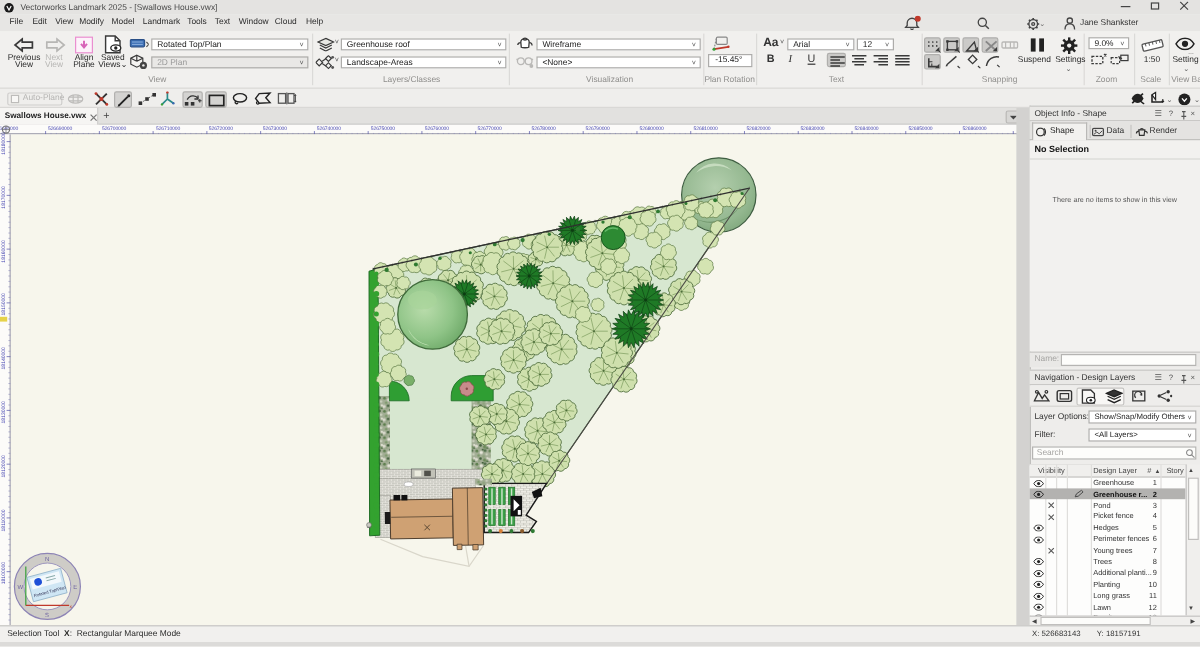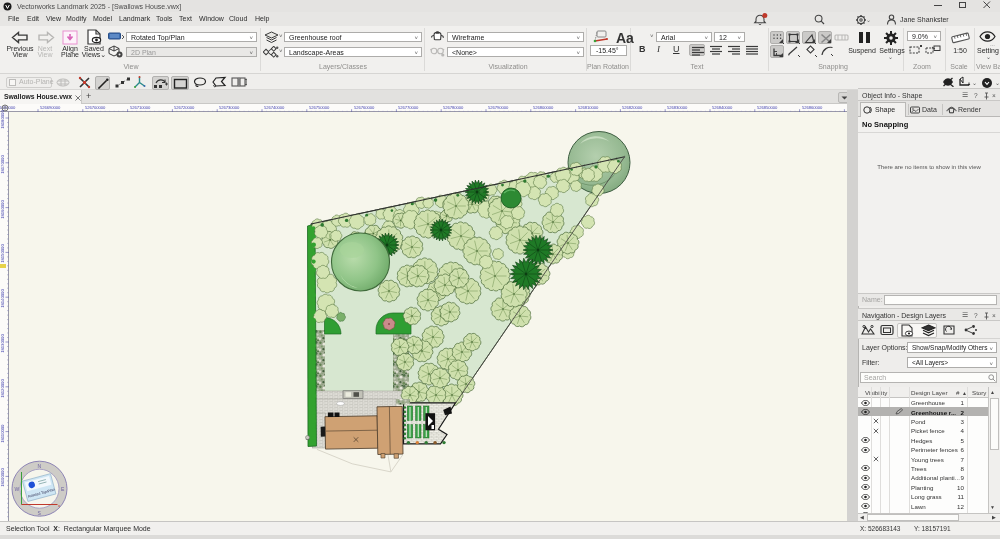--- a/index.html
+++ b/index.html
@@ -157,21 +157,21 @@
 <div class="dd" style="left:447px;top:31.5px;width:137px;height:10px">Wireframe<span class="car">˅</span></div>
 <div class="dd" style="left:447px;top:46.5px;width:137px;height:10px">&lt;None&gt;<span class="car">˅</span></div>
 <svg class="a" style="left:592px;top:29px" width="20" height="15" viewBox="0 0 20 15">
       <rect x="5" y="2" width="9" height="6" rx="1" fill="none" stroke="#888" stroke-width="1"></rect>
       <path d="M3 12l12-2" stroke="#c0392b" stroke-width="1.4"></path>
       <path d="M3 12l2-9" stroke="#888" stroke-width="1" stroke-dasharray="1.5 1"></path>
       <circle cx="3" cy="12" r="1.3" fill="#3aa03a"></circle>
       <circle cx="15" cy="10" r="1" fill="#c0392b"></circle>
     </svg>
 <div class="a" style="left:590px;top:44.5px;width:37px;height:11px;background:#fff;border:1px solid #adacaa;font-size:7px;color:#222;line-height:9px;padding-left:5px">-15.45°</div>
-<div class="a" style="left:616px;top:30px;font-size:14px;font-weight:bold;color:#333">Aa</div>
+<div class="a" style="left:636px;top:30px;font-size:10px;font-weight:bold;color:#333">Aa</div>
 <div class="a" style="left:650px;top:33px;font-size:6px;color:#555">˅</div>
 <div class="dd" style="left:656px;top:31.5px;width:56px;height:10px">Arial<span class="car">˅</span></div>
 <div class="dd" style="left:714px;top:31.5px;width:31px;height:10px">12<span class="car">˅</span></div>
 <div class="a" style="left:639px;top:44px;font-size:9px;font-weight:bold;color:#333">B</div>
 <div class="a" style="left:657px;top:44px;font-size:9px;font-style:italic;color:#333;font-family:'Liberation Serif',serif">I</div>
 <div class="a" style="left:673px;top:44px;font-size:9px;text-decoration:underline;color:#333">U</div>
 <div class="a" style="left:689px;top:44px;width:16px;height:12px;background:#cbcac8;border:1px solid #b0afad;border-radius:2px">
       <svg width="14" height="10" style="position:absolute;left:1px;top:1px" viewBox="0 0 14 10">
         <line x1="1" y1="1.5" x2="13" y2="1.5" stroke="#3a3a3a" stroke-width="1.2"></line>
         <line x1="1" y1="4" x2="9" y2="4" stroke="#3a3a3a" stroke-width="1.2"></line>
@@ -1558,21 +1558,21 @@
 <div class="a" style="left:922px;top:106px;font-size:7px;color:#333">Data</div>
 <div class="a" style="left:908px;top:104px;width:1px;height:11px;background:#c5c4c2"></div>
 <div class="a" style="left:942px;top:104px;width:1px;height:11px;background:#c5c4c2"></div>
 <svg class="a" style="left:946px;top:105px" width="11" height="9" viewBox="0 0 11 9">
       <path d="M3 3.2h5l-0.6 4.6H3.6z" fill="none" stroke="#333" stroke-width="1"></path>
       <path d="M3.2 4.2C1.8 4.2 1 5 1 6.2M7.8 4.2c1.4 0 2.4 0.8 2.2 2" stroke="#333" fill="none" stroke-width="1"></path>
       <path d="M4.2 3.2a1.3 1 0 0 1 2.6 0" fill="none" stroke="#333" stroke-width="0.9"></path>
     </svg>
 <div class="a" style="left:958px;top:106px;font-size:7px;color:#333">Render</div>
 <div class="a" style="left:858px;top:117px;width:142px;height:176px;background:#f2f1ef"></div>
-<div class="a" style="left:862px;top:120px;font-size:7.5px;font-weight:bold;color:#111">No Snapping</div>
+<div class="a" style="left:862px;top:120px;font-size:7.5px;font-weight:bold;color:#111">No Selection</div>
 <div class="a" style="left:858px;top:131.5px;width:142px;height:1px;background:#d8d7d5"></div>
 <div class="a" style="left:862px;top:164px;width:134px;text-align:center;font-size:6px;color:#555">There are no items to show in this view</div>
 <div class="a" style="left:858px;top:293px;width:142px;height:13px;background:#e9e8e6;border-top:1px solid #c9c8c6"></div>
 <div class="a" style="left:862px;top:295.5px;font-size:7px;color:#a5a4a2">Name:</div>
 <div class="a" style="left:884px;top:294.5px;width:113px;height:10px;background:#fdfdfb;border:1px solid #b5b4b2"></div>
 <div class="a" style="left:858px;top:308px;width:142px;height:13px;background:#e9e8e6;border-top:1px solid #c9c8c6;border-bottom:1px solid #c9c8c6">
       <div class="a" style="left:4px;top:2.5px;font-size:7px;color:#333;white-space:nowrap">Navigation - Design Layers</div>
       <div class="a" style="left:104px;top:2px;font-size:7px;color:#555">☰</div>
       <div class="a" style="left:116px;top:2.5px;font-size:6.5px;color:#555">?</div>
       <svg class="a" style="left:125px;top:3px" width="7" height="8" viewBox="0 0 7 8">

